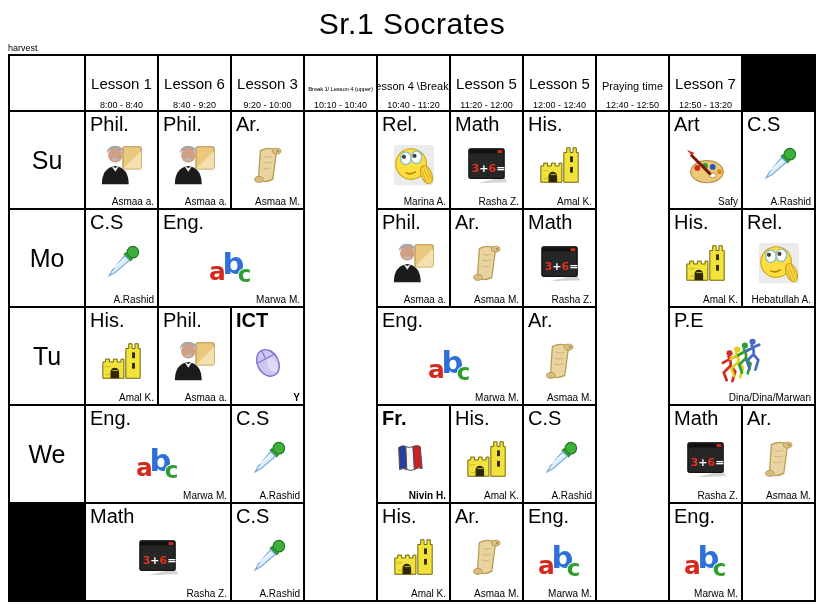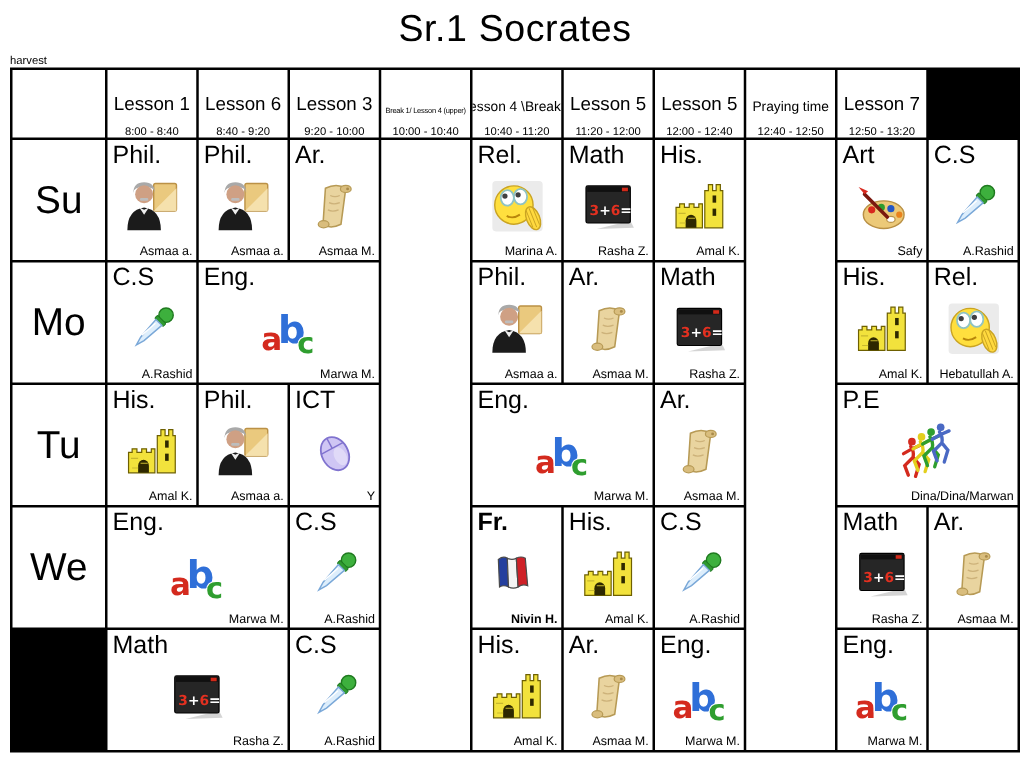--- a/index.html
+++ b/index.html
@@ -11,21 +11,21 @@
         grid-template-columns:74px repeat(10,71px);
         grid-template-rows:54px repeat(5,96px);
         width:808px;box-sizing:border-box}
   .cell{background:#fff;position:relative;overflow:hidden}
   .hdr{display:flex;flex-direction:column;align-items:center;justify-content:flex-end;
        gap:8px;box-sizing:border-box;padding-top:6px}
   .hlabel{font-size:15px;white-space:nowrap}
   .hlabel.tiny{font-size:6px;letter-spacing:-.2px}
   .hlabel.mid{font-size:11px}
   .htime{font-size:9px;white-space:nowrap}
-  .day-cell{display:flex;align-items:center;justify-content:center;font-size:31px}
+  .day-cell{display:flex;align-items:center;justify-content:center;font-size:25px}
   .subj{position:absolute;top:1px;left:4px;font-size:20px;white-space:nowrap}
   .teacher{position:absolute;right:3px;bottom:1px;font-size:10px;white-space:nowrap}
   .cell-icon{position:absolute;left:50%;top:55%;transform:translate(-50%,-50%);
              width:46px;height:46px}
   .footer{display:flex;justify-content:space-between;margin:2px 8px 0;font-size:10px}
   .defs{position:absolute;width:0;height:0;overflow:hidden}
 </style>
 </head>
 <body>
 
@@ -152,21 +152,21 @@
     <div class="cell hdr" style="grid-area:1/3">
       <div class="hlabel">Lesson 6</div>
       <div class="htime">8:40 - 9:20</div>
     </div>
     <div class="cell hdr" style="grid-area:1/4">
       <div class="hlabel">Lesson 3</div>
       <div class="htime">9:20 - 10:00</div>
     </div>
     <div class="cell hdr" style="grid-area:1/5">
       <div class="hlabel tiny">Break 1/ Lesson 4 (upper)</div>
-      <div class="htime">10:00 - 10:40</div>
+      <div class="htime">10:10 - 10:40</div>
     </div>
     <div class="cell hdr" style="grid-area:1/6">
       <div class="hlabel mid">Lesson 4 \Break 2</div>
       <div class="htime">10:40 - 11:20</div>
     </div>
     <div class="cell hdr" style="grid-area:1/7">
       <div class="hlabel">Lesson 5</div>
       <div class="htime">11:20 - 12:00</div>
     </div>
     <div class="cell hdr" style="grid-area:1/8">
@@ -300,21 +300,21 @@
         </svg>
         <div class="teacher">Amal K.</div>
       </div>
       <div class="cell lesson-cell" style="grid-area: 4 / 3 / 5 / 4;">
         <div class="subj">Phil.</div>
         <svg class="cell-icon" viewBox="0 0 48 48">
           <use href="#philosopher-icon"></use>
         </svg>
         <div class="teacher">Asmaa a.</div>
       </div>
-      <div class="cell lesson-cell" style="grid-area: 4 / 4 / 5 / 5;">
+      <div class="cell lesson-cell" style="grid-area: 4 / 4 / 5 / 5; font-weight: bold;">
         <div class="subj">ICT</div>
         <svg class="cell-icon" viewBox="0 0 48 48">
           <use href="#mouse-icon"></use>
         </svg>
         <div class="teacher">Y</div>
       </div>
       <div class="cell lesson-cell" style="grid-area: 4 / 6 / 5 / 8;">
         <div class="subj">Eng.</div>
         <svg class="cell-icon" viewBox="0 0 48 48">
           <use href="#abc-letters-icon"></use>

